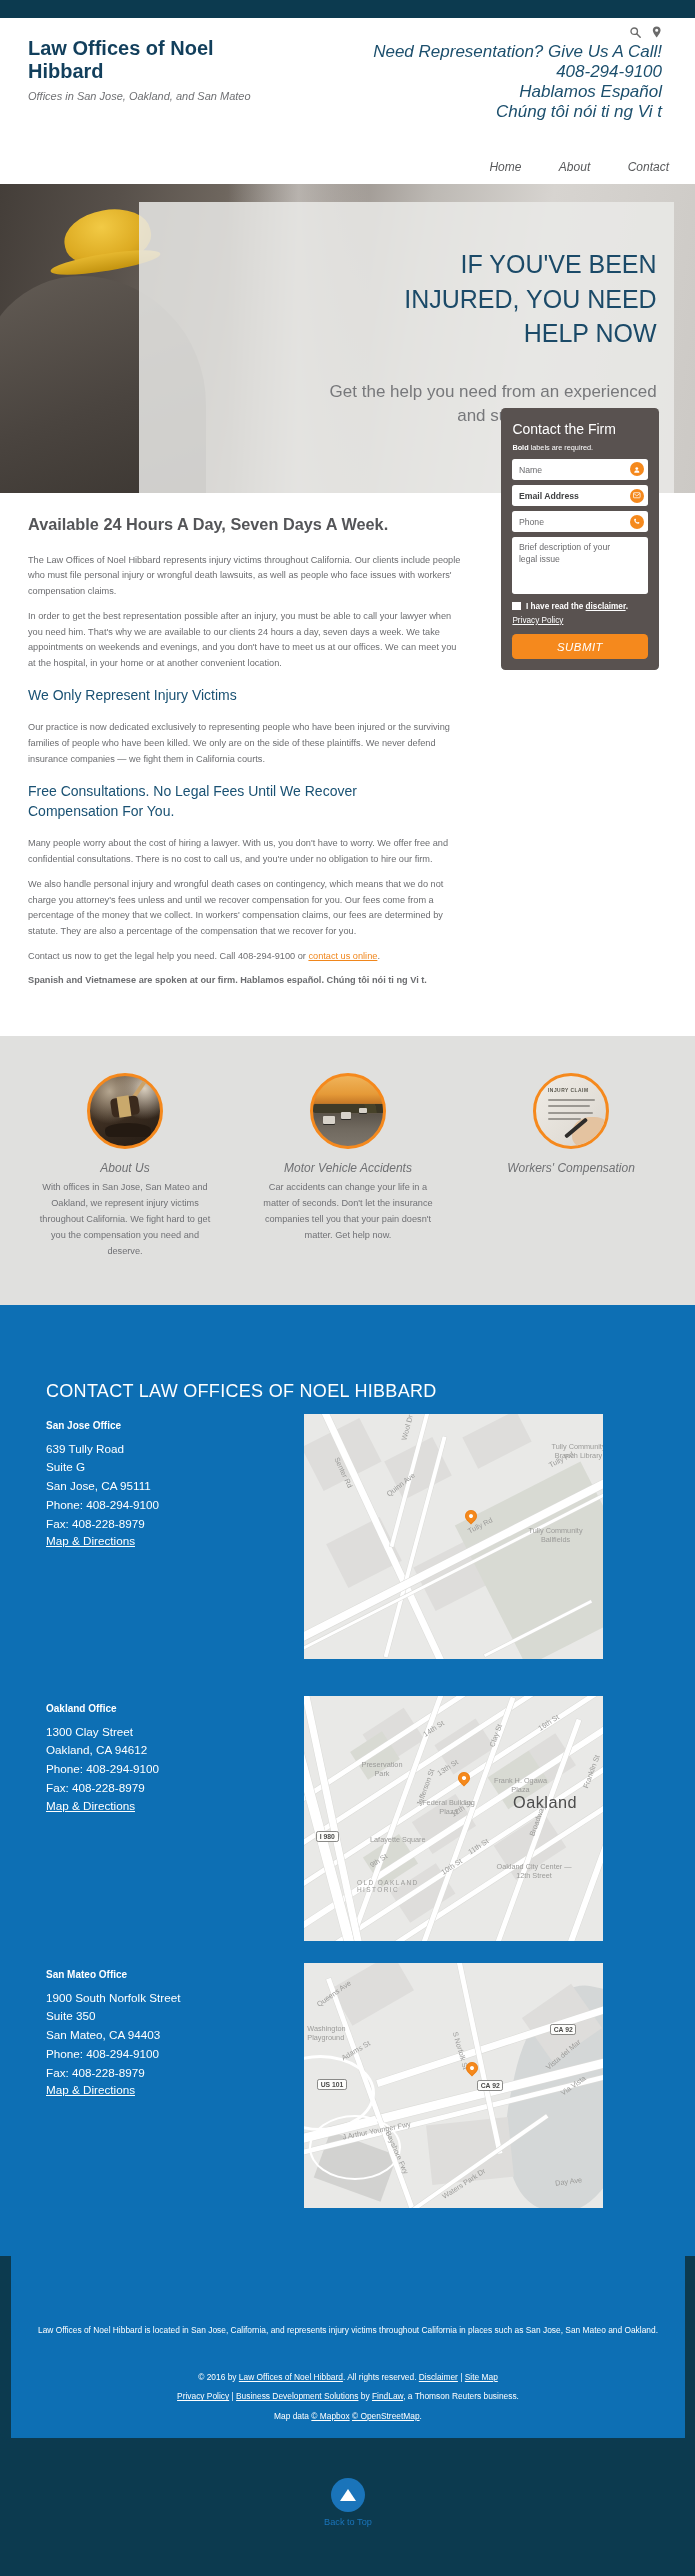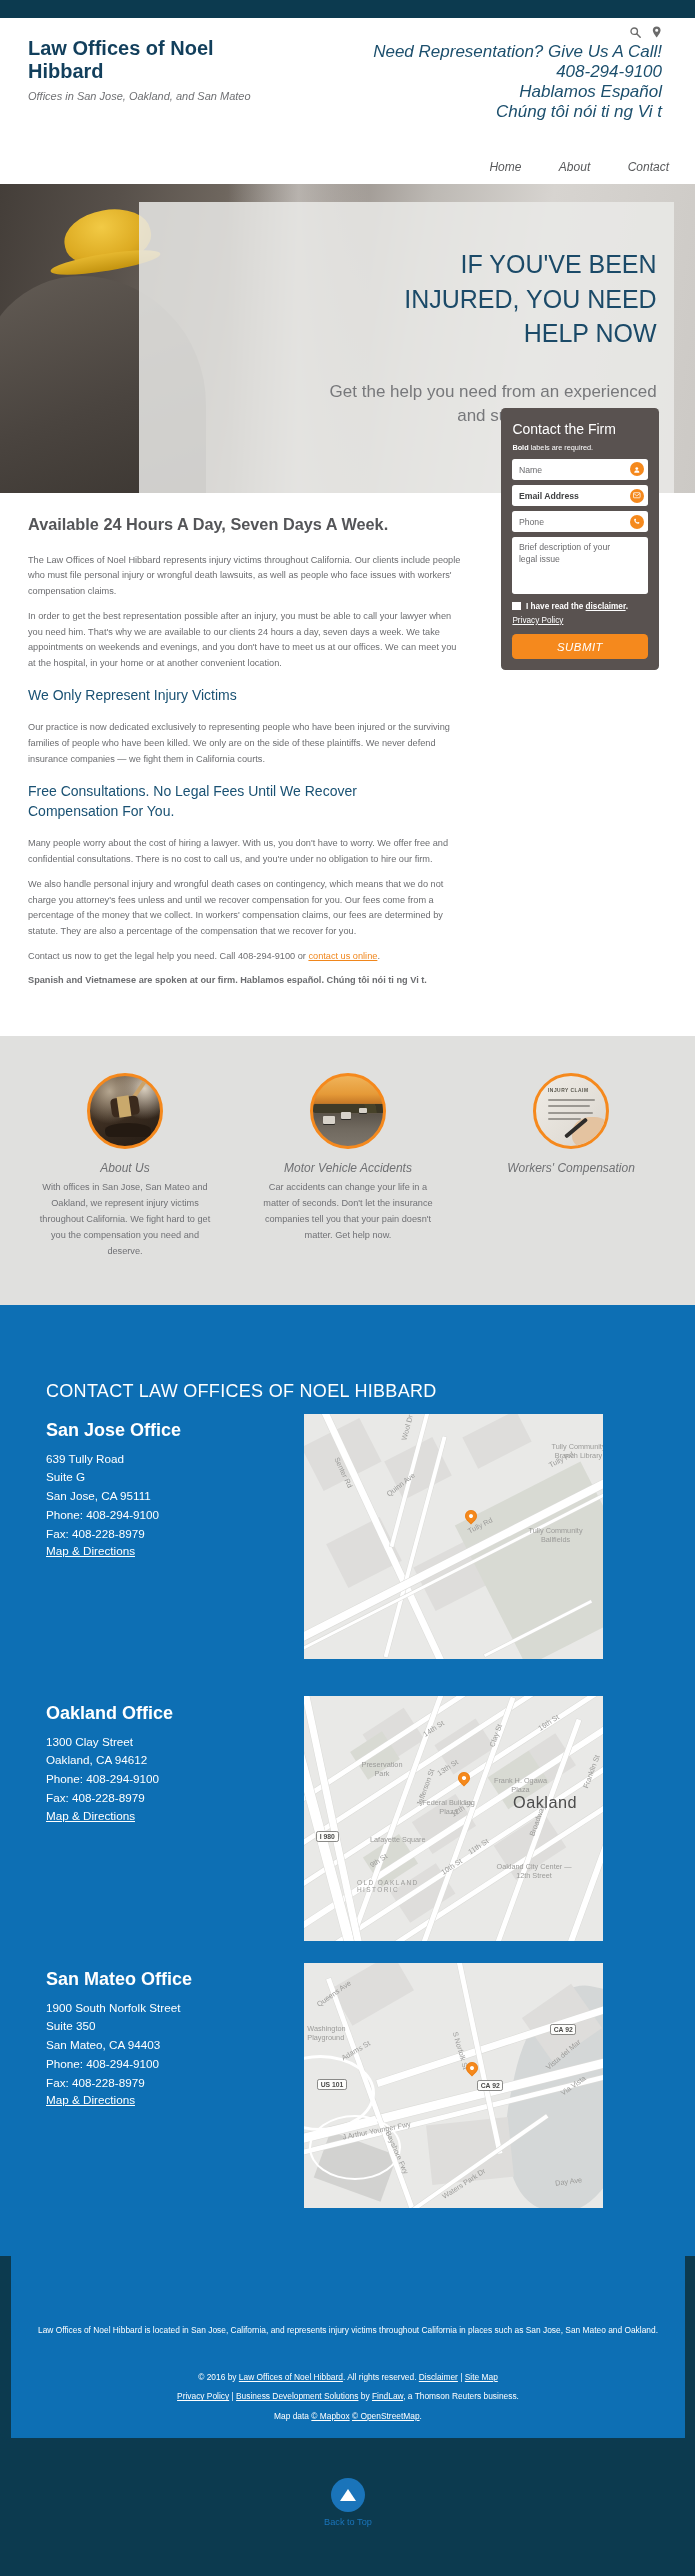--- a/index.html
+++ b/index.html
@@ -123,21 +123,21 @@
   .claim-hand { position:absolute; right:-4.3px; bottom:-3.3px; width:38px; height:32px;
     background:#e4c3a0; border-radius:50% 40% 0 40%; }
   .claim-pen { position:absolute; right:16.3px; bottom:16.3px; width:28px; height:3.8px;
     background:#2e2c2a; border-radius:1.6px; transform:rotate(-40deg); }
 
   
   .contact-section { position:relative; height:951px; background:#0d6fb4; }
   .cs-heading { position:absolute; left:46px; top:76px; margin:0; font-size:18px;
     font-weight:400; color:#ffffff; letter-spacing:0.3px; }
   .office { position:absolute; left:46px; width:239px; color:#ffffff; }
-  .office h3 { margin:0 0 8.7px; font-size:18px; font-weight:bold; }
+  .office h3 { margin:0 0 8.7px; font-size:10px; font-weight:bold; }
   .office .oline { font-size:11.7px; line-height:1.6; }
   .office a { display:inline-block; margin-top:1.1px; font-size:11.7px; color:#ffffff;
     text-decoration:underline; cursor:pointer; }
 
   .map { position:absolute; left:304px; width:299px; height:245px; background:#e9e9e7;
     overflow:hidden; cursor:grab; }
   .blk { position:absolute; background:#dedddb; }
   .park { position:absolute; background:#d8dad3; }
   .water { position:absolute; background:#d4d7d7; }
   .st { position:absolute; background:#ffffff; box-shadow:0 0 0 0.5px #dbdbd8; }

